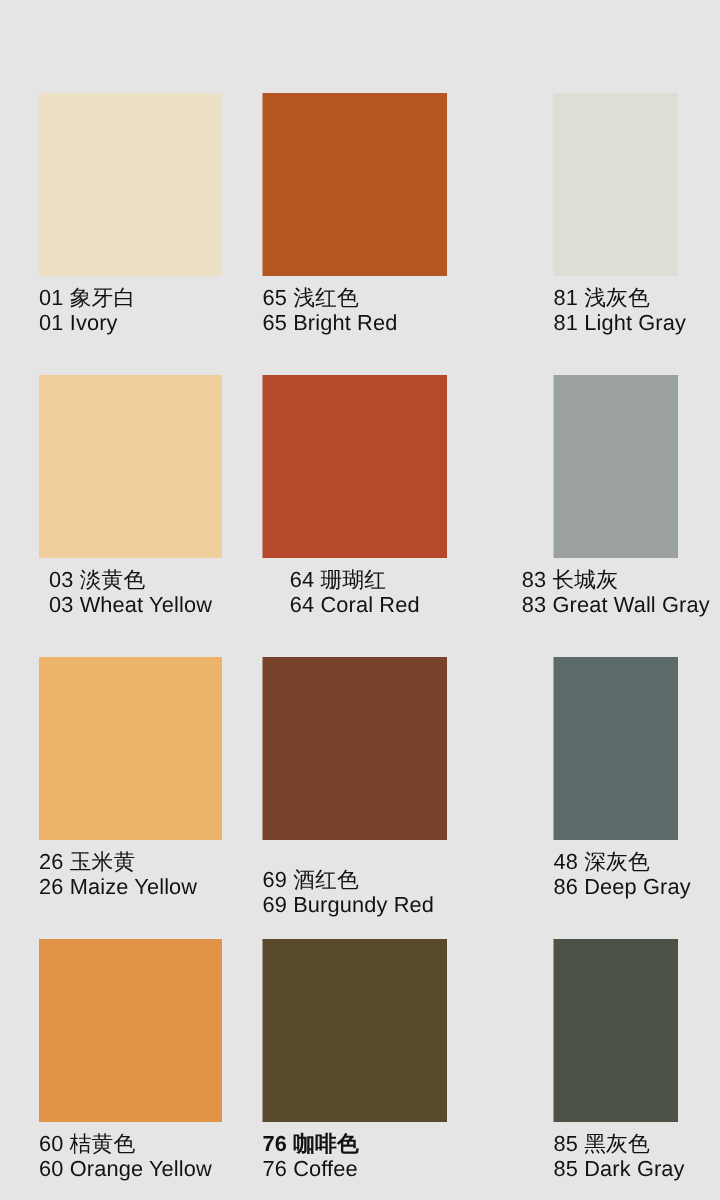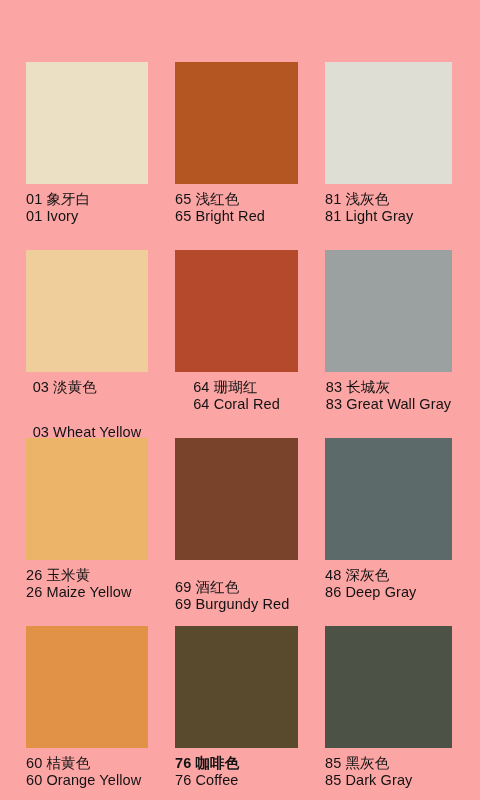--- a/index.html
+++ b/index.html
@@ -54,31 +54,31 @@
 
   .label-line {
     font-size: 14.5px;
     color: #121212;
     letter-spacing: 0.1px;
   }
 
   
   .col-1 { grid-column: 2; }
   .col-2 { grid-column: 4; }
-  .col-3 { grid-column: 6; }
+  .col-3 { grid-column: 6; margin-left: 44px; }
 
   .row-1 { grid-row: 2 / span 2; }
   .row-2 { grid-row: 5 / span 2; align-items: center; }
   .row-3 { grid-row: 8 / span 2; }
   .row-4 { grid-row: 11 / span 2; }
 </style>
 </head>
 <body>
 
-<div id="swatch-sheet" style="background: #fca5a5;">
+<div id="swatch-sheet" style="background: #e5e5e5;">
   <div class="swatch-grid">
 
     <div class="swatch-cell col-1 row-1">
       <div class="swatch-chip" style="background-color: rgb(235, 223, 196);"></div>
       <div class="swatch-labels">
         <div class="label-line" style="color: rgb(18, 18, 18);">01 象牙白</div>
         <div class="label-line name-en" style="color: rgb(18, 18, 18);">01 Ivory</div>
       </div>
     </div>
 
@@ -95,21 +95,21 @@
       <div class="swatch-labels">
         <div class="label-line" style="color: rgb(18, 18, 18);">81 浅灰色</div>
         <div class="label-line name-en" style="color: rgb(18, 18, 18);">81 Light Gray</div>
       </div>
     </div>
 
     <div class="swatch-cell col-1 row-2">
       <div class="swatch-chip" style="background-color: rgb(239, 206, 156);"></div>
       <div class="swatch-labels">
         <div class="label-line" style="color: rgb(18, 18, 18);">03 淡黄色</div>
-        <div class="label-line name-en" style="color: rgb(18, 18, 18); margin-top: 28px;">03 Wheat Yellow</div>
+        <div class="label-line name-en" style="color: rgb(18, 18, 18);">03 Wheat Yellow</div>
       </div>
     </div>
 
     <div class="swatch-cell col-2 row-2">
       <div class="swatch-chip" style="background-color: rgb(181, 73, 44);"></div>
       <div class="swatch-labels">
         <div class="label-line" style="color: rgb(18, 18, 18);">64 珊瑚红</div>
         <div class="label-line name-en" style="color: rgb(18, 18, 18);">64 Coral Red</div>
       </div>
     </div>

